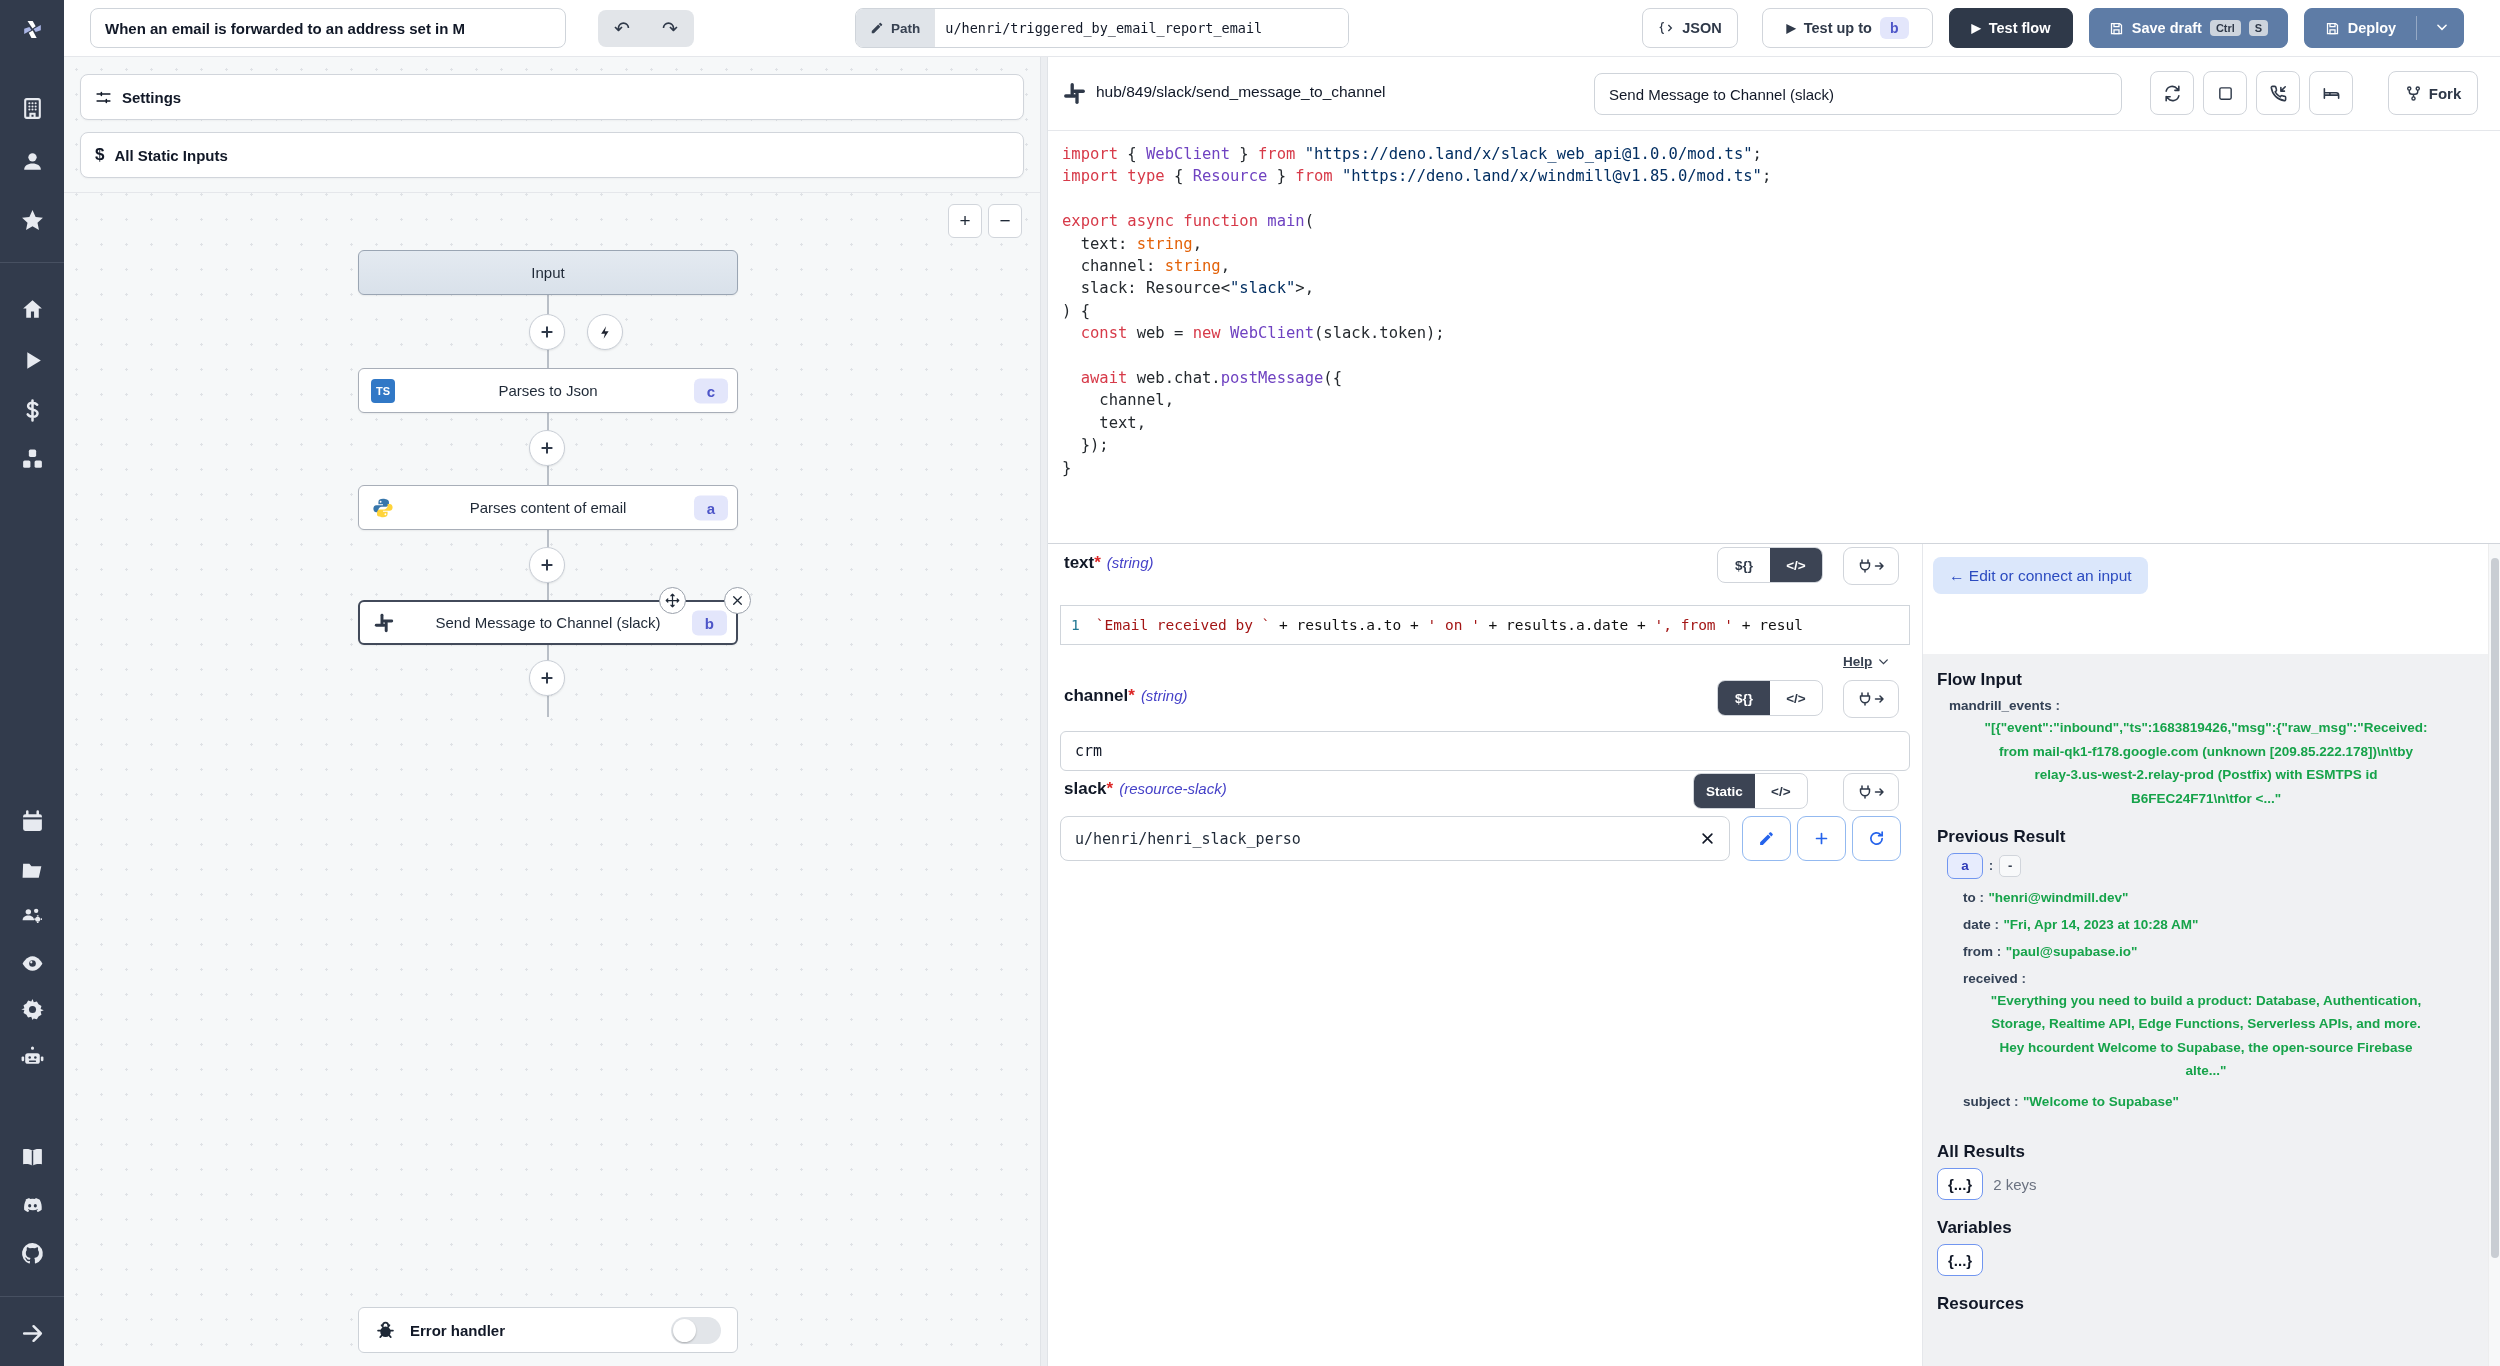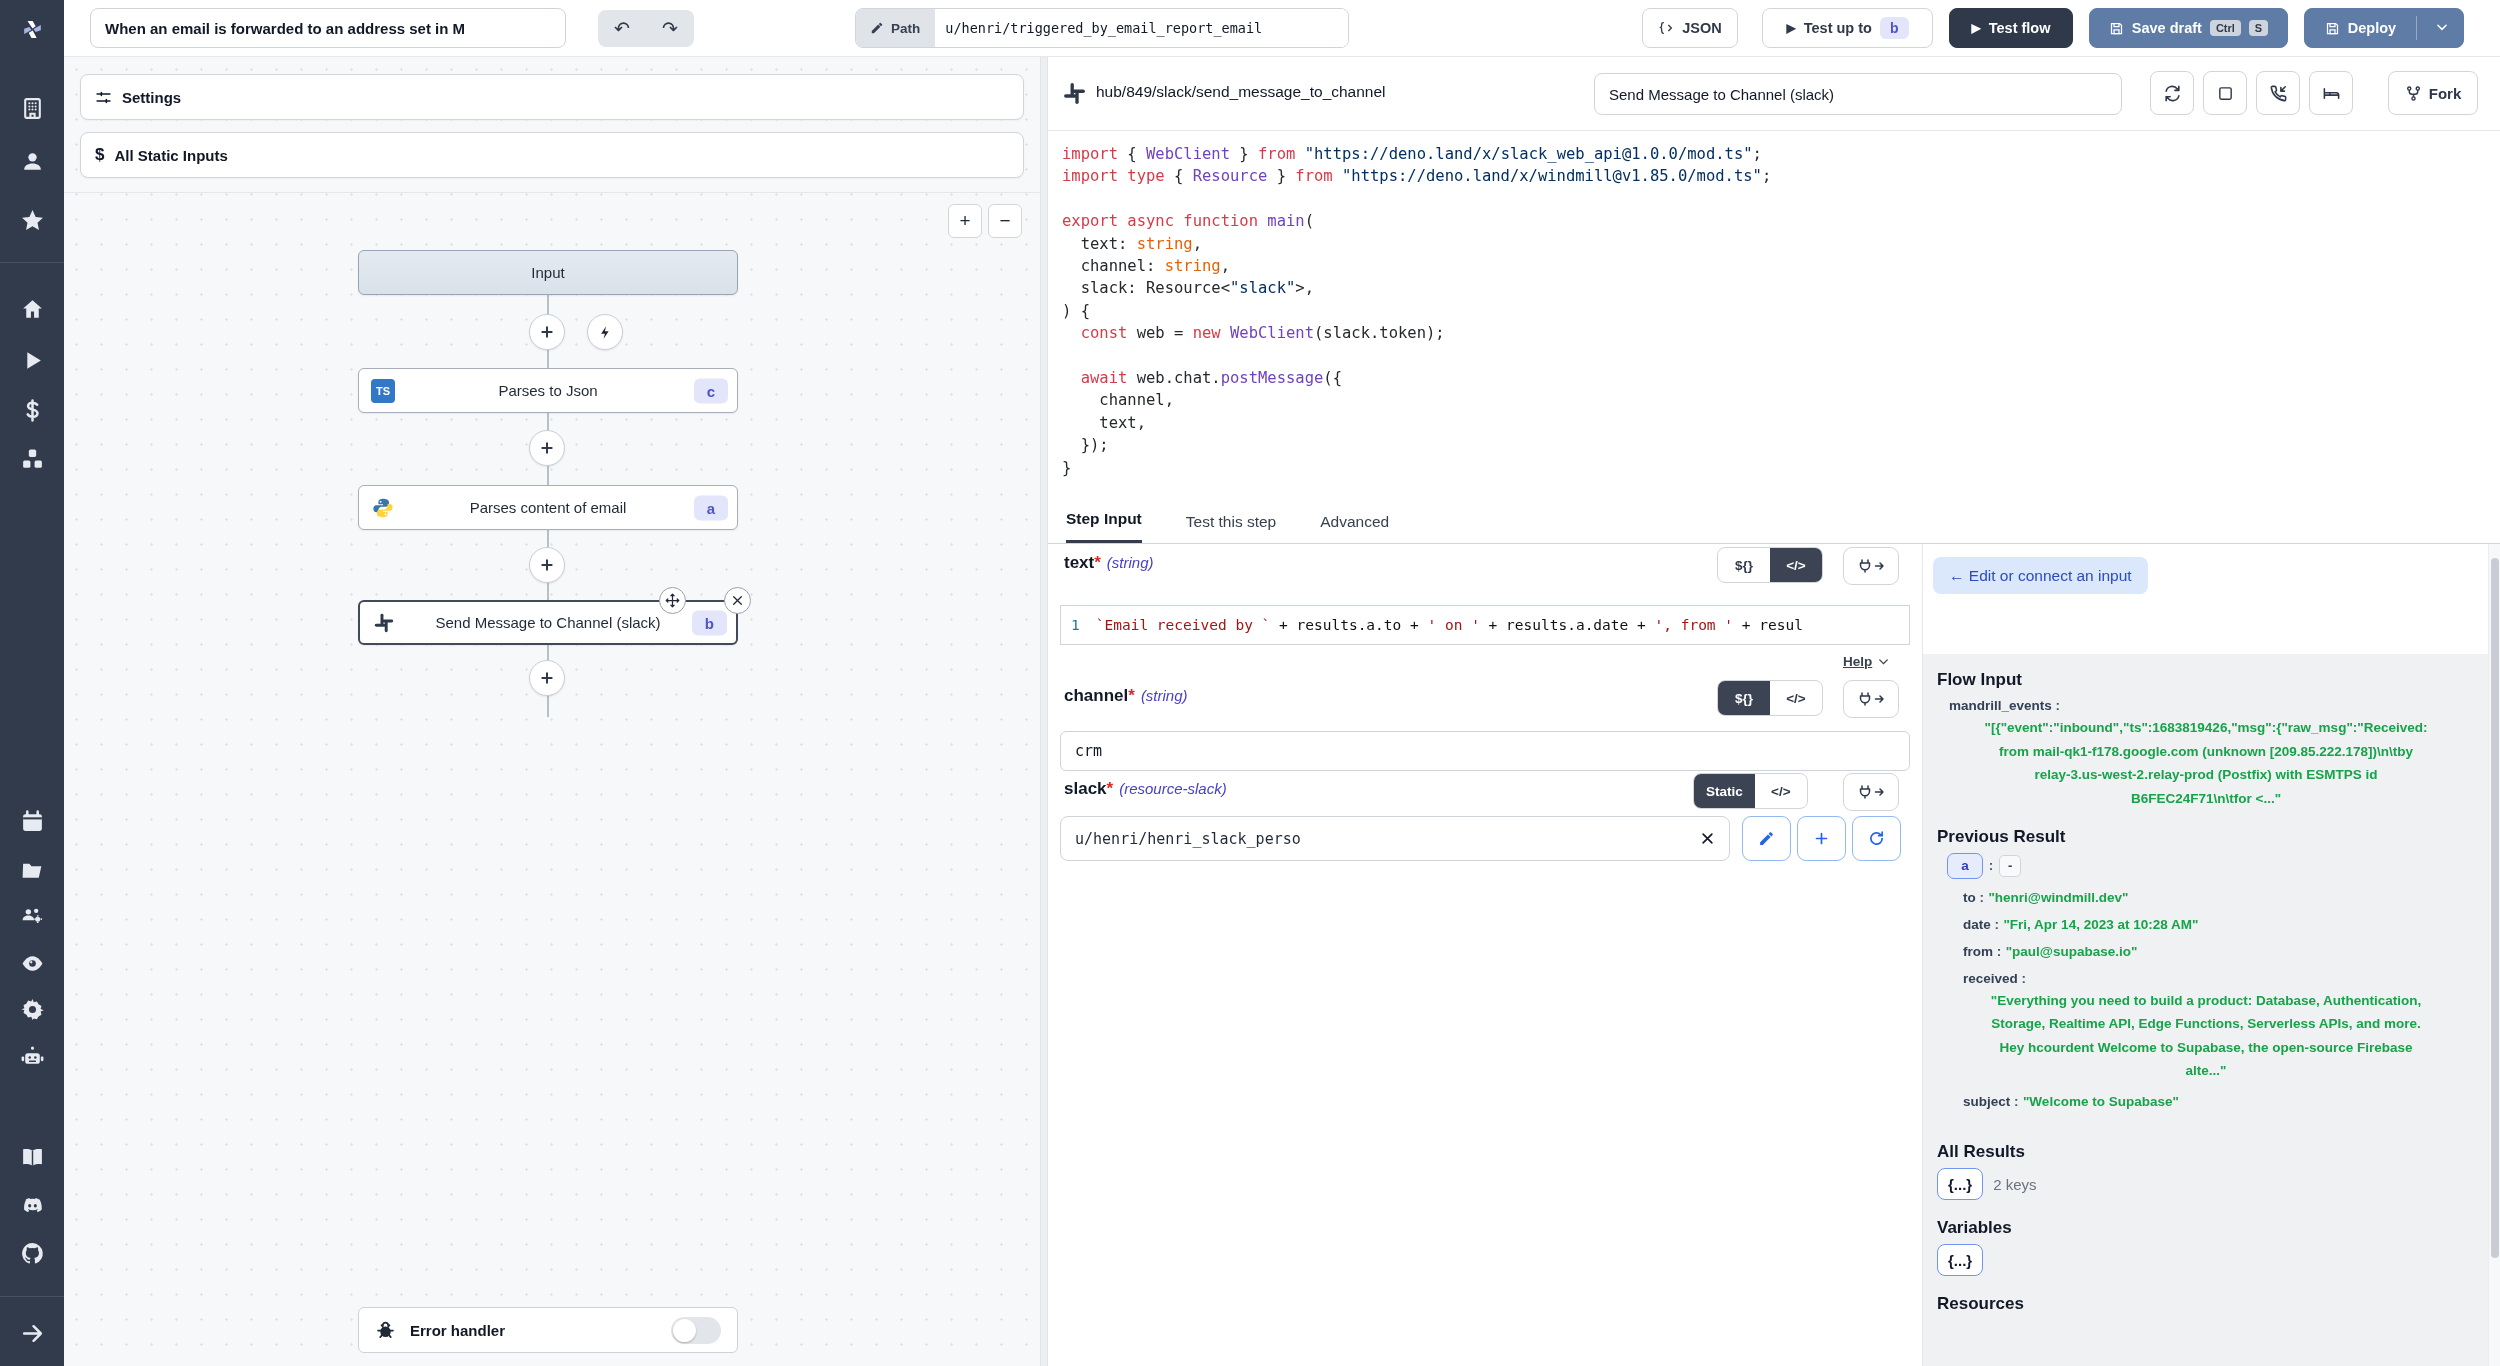--- a/index.html
+++ b/index.html
@@ -460,25 +460,20 @@
             <circle cx="18" cy="5" r="2.2"></circle>
             <circle cx="12" cy="19" r="2.2"></circle>
             <path d="M6 7.2V9a4 4 0 0 0 4 4h4a4 4 0 0 0 4-4V7.2M12 13v3.8"></path>
           </svg>
         <span>Fork</span>
       </button>
     </div>
 
     <div class="code-area"><div class="cl"><span class="tok-k">import </span><span class="tok-d">{ </span><span class="tok-t">WebClient</span><span class="tok-d"> } </span><span class="tok-k">from</span><span class="tok-d"> </span><span class="tok-s">"https://deno.land/x/slack_web_api@1.0.0/mod.ts"</span><span class="tok-d">;</span></div><div class="cl"><span class="tok-k">import type </span><span class="tok-d">{ </span><span class="tok-t">Resource</span><span class="tok-d"> } </span><span class="tok-k">from</span><span class="tok-d"> </span><span class="tok-s">"https://deno.land/x/windmill@v1.85.0/mod.ts"</span><span class="tok-d">;</span></div><div class="cl">&nbsp;</div><div class="cl"><span class="tok-k">export async function </span><span class="tok-t">main</span><span class="tok-d">(</span></div><div class="cl"><span class="tok-d">  text: </span><span class="tok-o">string</span><span class="tok-d">,</span></div><div class="cl"><span class="tok-d">  channel: </span><span class="tok-o">string</span><span class="tok-d">,</span></div><div class="cl"><span class="tok-d">  slack: Resource&lt;</span><span class="tok-s">"slack"</span><span class="tok-d">&gt;,</span></div><div class="cl"><span class="tok-d">) {</span></div><div class="cl"><span class="tok-d">  </span><span class="tok-k">const</span><span class="tok-d"> web = </span><span class="tok-k">new</span><span class="tok-d"> </span><span class="tok-t">WebClient</span><span class="tok-d">(slack.token);</span></div><div class="cl">&nbsp;</div><div class="cl"><span class="tok-d">  </span><span class="tok-k">await</span><span class="tok-d"> web.chat.</span><span class="tok-t">postMessage</span><span class="tok-d">({</span></div><div class="cl"><span class="tok-d">    channel,</span></div><div class="cl"><span class="tok-d">    text,</span></div><div class="cl"><span class="tok-d">  });</span></div><div class="cl"><span class="tok-d">}</span></div></div>
 
-    <div class="tabs">
-      <span class="tab active">Step Input</span>
-      <span class="tab">Test this step</span>
-      <span class="tab">Advanced</span>
-    </div>
     <div class="tabs-border"></div>
 
     <div class="field-label" style="left:16px;top:496px;">
       <b>text</b><span class="req">*</span><span class="ftype">(string)</span>
     </div>
     <div class="seg-toggle" style="left:669px;top:490px;">
       <span class="seg">${}</span>
       <span class="seg on">&lt;/&gt;</span>
     </div>
     <button class="plug-btn" style="left:795px;top:490px;">

